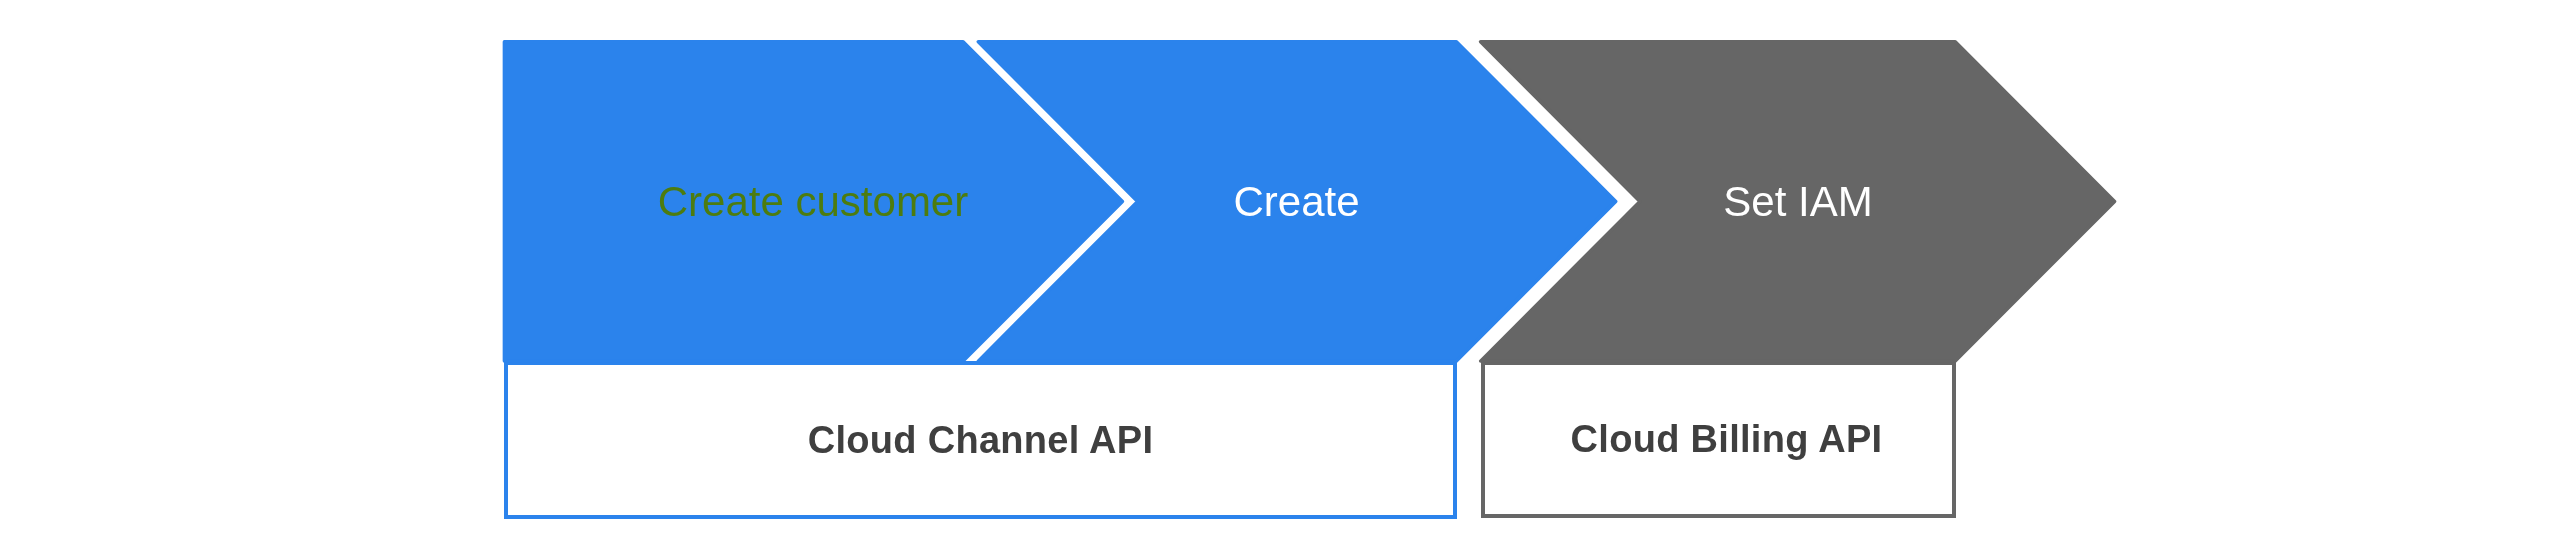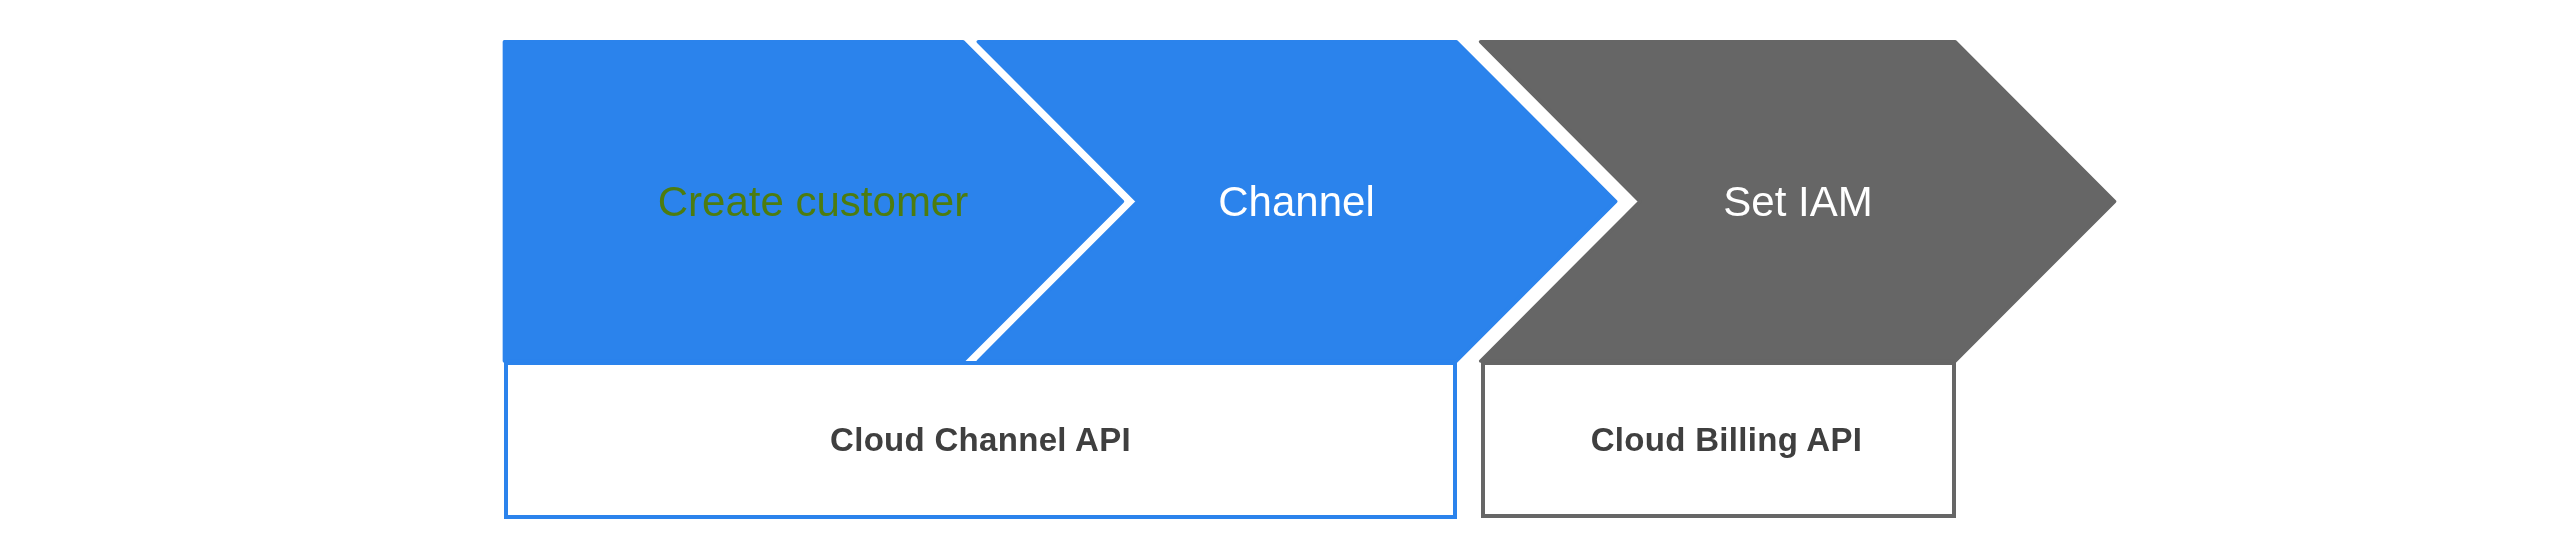--- a/index.html
+++ b/index.html
@@ -19,21 +19,21 @@
     position: absolute;
     box-sizing: border-box;
     background: #ffffff;
     border: 4.8px solid #666666;
     display: flex;
     align-items: center;
     justify-content: center;
     z-index: 1;
   }
   .api-box .api-label {
-    font-size: 33px;
+    font-size: 38px;
     font-weight: 700;
     letter-spacing: 0.3px;
     white-space: nowrap;
   }
   .chevron-layer {
     position: absolute;
     left: 0;
     top: 0;
     z-index: 2;
     display: block;
@@ -76,21 +76,21 @@
     <polygon points="728,60 1390,60 1620,290.5 1390,521 728,521" stroke-width="5" stroke-linejoin="round" fill="#2B83EC" stroke="#2B83EC"></polygon>
     <polygon points="1412,60 2102,60 2332,290.5 2102,521 1412,521 1642,290.5" stroke-width="5" stroke-linejoin="round" fill="#2B83EC" stroke="#2B83EC"></polygon>
     <polygon points="2137,60 2822,60 3052,290.5 2822,521 2137,521 2367,290.5" stroke-width="5" stroke-linejoin="round" fill="#666666" stroke="#666666"></polygon>
   </svg>
 
   <div class="chevron-text step1-text" style="color: #4d7c0f;">
     <span>Create customer</span>
   </div>
 
   <div class="chevron-text step2-text" style="color: rgb(255, 255, 255);">
-    <span>Channel</span>
+    <span>Create</span>
   </div>
 
   <div class="chevron-text step3-text" style="color: rgb(255, 255, 255);">
     <span>Set IAM</span>
   </div>
 
 </div>
 
 
 </body></html>

